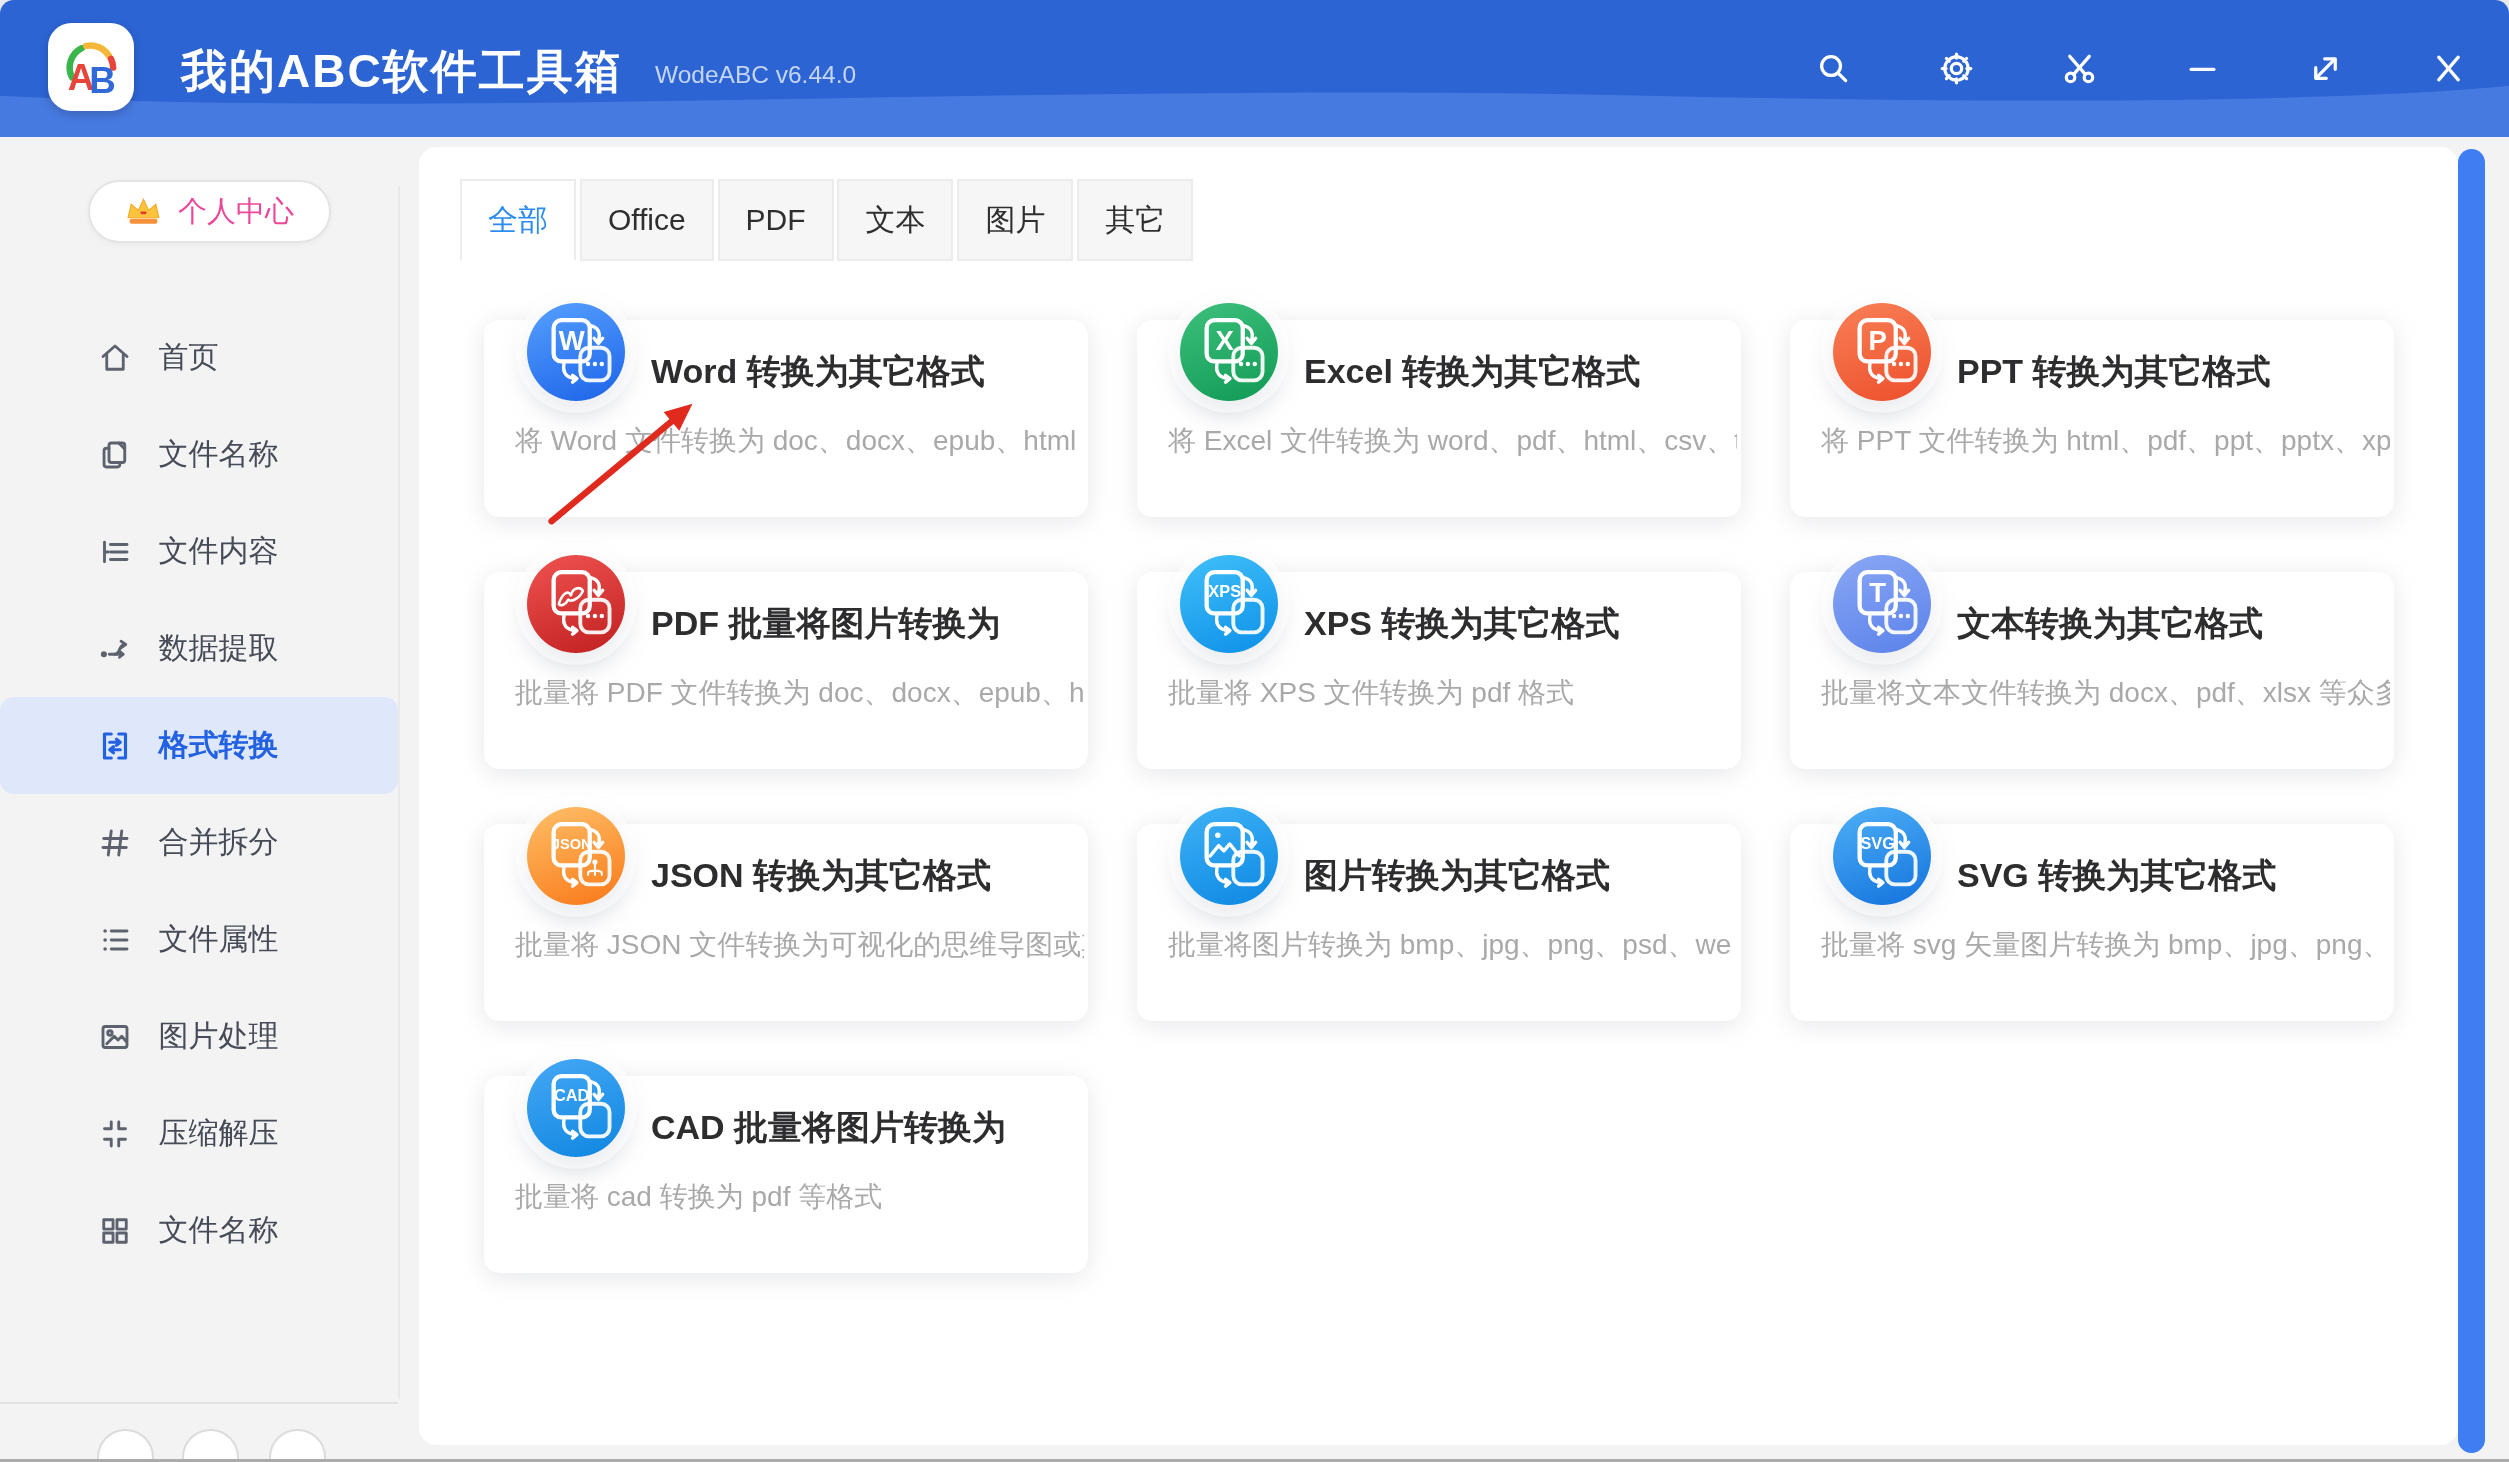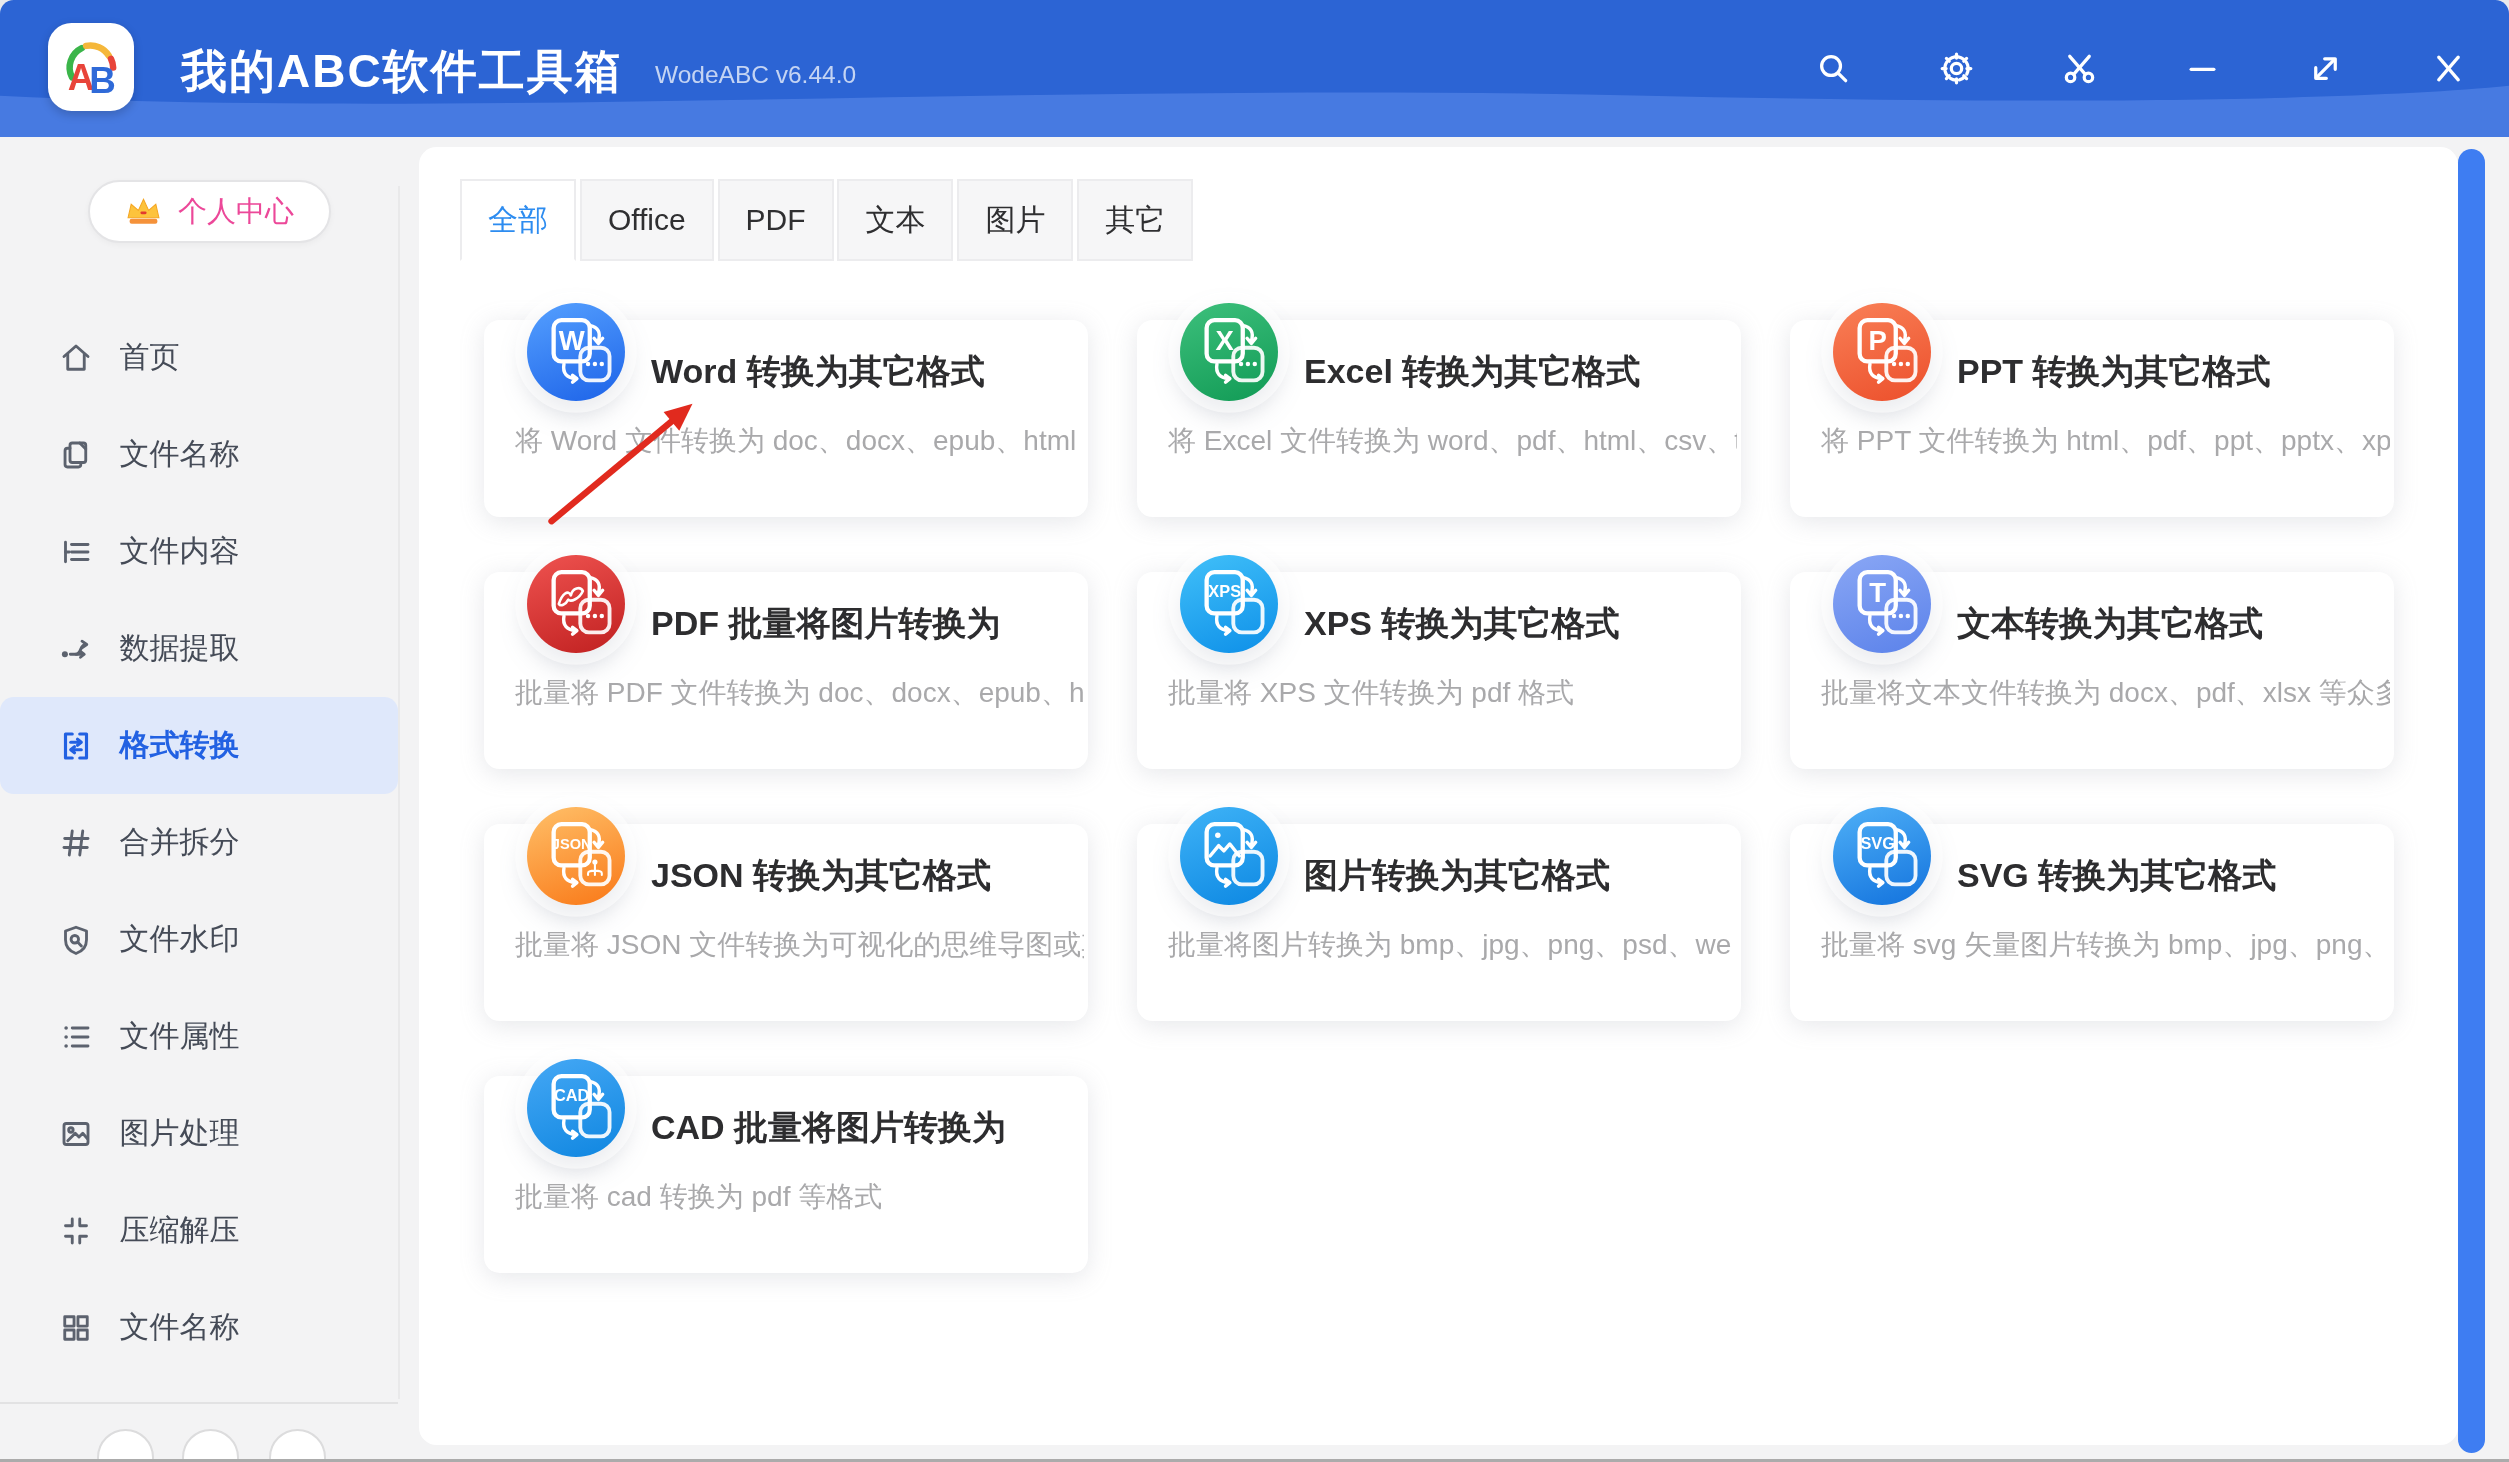--- a/index.html
+++ b/index.html
@@ -19,21 +19,21 @@
   .app-version { position:absolute; left:655px; top:61px; font-size:24.5px; color:rgba(255,255,255,.72); z-index:2; }
   .header-actions { position:absolute; right:37px; top:0; height:137px; display:flex; align-items:center; gap:76px; z-index:2; }
   .hbtn { width:47px; height:47px; background:transparent; border:none; cursor:pointer; display:flex; align-items:center; justify-content:center; }
   .hbtn svg { width:39px; height:39px; fill:none; stroke:#fff; stroke-width:2; stroke-linecap:round; stroke-linejoin:round; }
 
   
   .personal-btn { position:absolute; left:88px; top:180px; width:243px; height:63px; border-radius:33px;
                   background:#fff; border:2px solid #e4e4e6; display:flex; align-items:center; justify-content:center;
                   gap:16px; font-size:29px; color:#ec4899; cursor:pointer; box-shadow:0 2px 5.9px rgba(0,0,0,.04); }
   .nav { position:absolute; left:0; top:309px; width:398px; }
-  .nav-item { height:97px; display:flex; align-items:center; padding-left:58px; gap:25.5px;
+  .nav-item { height:97px; display:flex; align-items:center; padding-left:97px; gap:25.5px;
               font-size:30px; color:#454b57; cursor:pointer;font-family:Liberation Mono, monospace; }
   .nav-item svg { width:36px; height:36px; fill:none; stroke:#5c626e; stroke-width:1.9; stroke-linecap:round; stroke-linejoin:round; flex:0 0 auto; }
   .nav-item.active { background:#dfe8fb; border-radius:13.7px; color:#2261e2; font-weight:bold; }
   .nav-item.active svg { stroke:#2261e2; stroke-width:2.1; }
   .sidebar-vline { position:absolute; left:398px; top:186px; height:1213px; width:2px; background:#e9e9ea; }
   .sidebar-hline { position:absolute; left:0; top:1402px; width:398px; height:2px; background:#e2e2e3; }
   .bcircle { position:absolute; top:1429px; width:57px; height:57px; border-radius:50%; background:#fff;
              border:2px solid #dcdcdd; cursor:pointer; }
 
   
@@ -194,28 +194,20 @@
       <svg viewBox="0 0 24 24">
           <path d="M9.5 4 L7.5 20"></path>
           <path d="M16.5 4 L14.5 20"></path>
           <path d="M4.5 9 H20"></path>
           <path d="M4 15 H19.5"></path>
         </svg>
       <span>合并拆分</span>
     </div>
     <div class="nav-item">
       <svg viewBox="0 0 24 24">
-          <path d="M12 3.5 L19 6 V11.8 C19 16.4 16 19.6 12 21 C8 19.6 5 16.4 5 11.8 V6 Z"></path>
-          <circle cx="11.2" cy="11.5" r="2.5"></circle>
-          <path d="M13.2 13.5 L15.6 16"></path>
-        </svg>
-      <span>文件水印</span>
-    </div>
-    <div class="nav-item">
-      <svg viewBox="0 0 24 24">
           <circle cx="5.4" cy="6" r="1.2" fill="#5c626e" stroke="none"></circle>
           <circle cx="5.4" cy="12" r="1.2" fill="#5c626e" stroke="none"></circle>
           <circle cx="5.4" cy="18" r="1.2" fill="#5c626e" stroke="none"></circle>
           <path d="M9.5 6 H20"></path>
           <path d="M9.5 12 H20"></path>
           <path d="M9.5 18 H20"></path>
         </svg>
       <span>文件属性</span>
     </div>
     <div class="nav-item">

